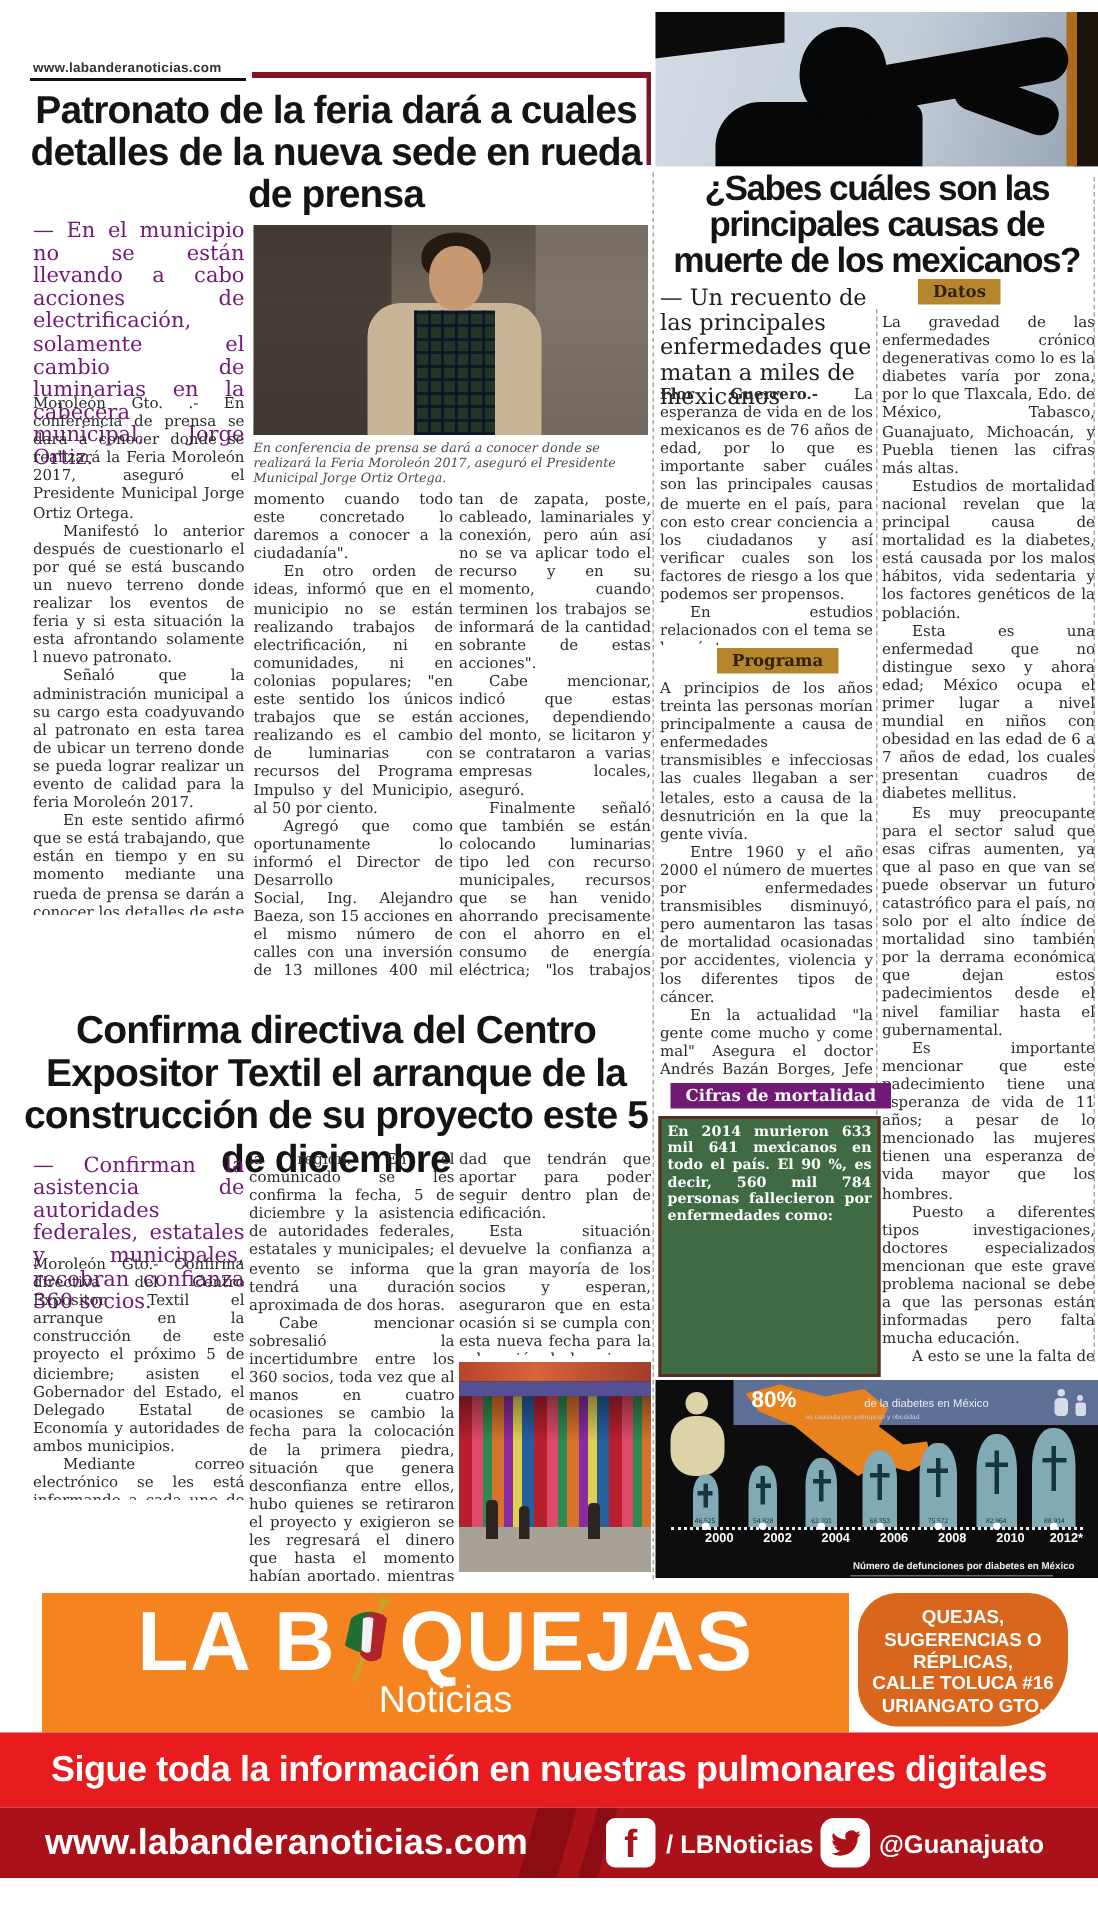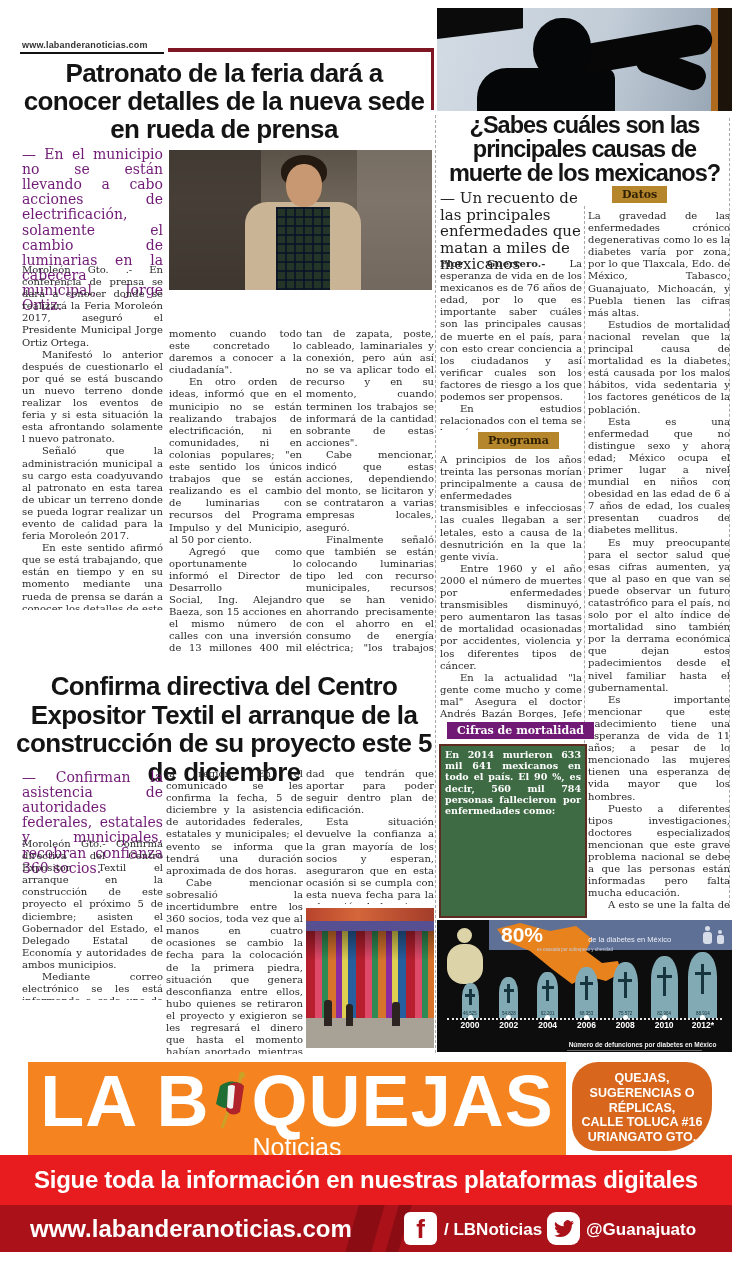--- a/index.html
+++ b/index.html
@@ -67,43 +67,43 @@
   .m-beam{left:0;top:13px;width:128px;height:10px;background:#564f92;}
   .m-clothes{left:0;top:23px;width:128px;height:87px;
     background-image:linear-gradient(180deg,rgba(0,0,0,.4),rgba(0,0,0,0) 35%),
       repeating-linear-gradient(90deg,#b81f2e 0 9px,#e04a6a 9px 16px,#2e8a52 16px 22px,#d8732c 22px 30px,#8a2ca0 30px 36px,#e0d052 36px 42px,#275e9e 42px 50px);}
   .m-floor{left:0;top:110px;width:128px;height:30px;background:#a8a196;}
   .m-fig{background:#2b2420;border-radius:3px 3px 0 0;}
 
   
   .infographic{background:#0d0d0d;overflow:hidden;color:#fff;}
   .ig-band{left:52px;top:0;right:0;height:30px;background:#5f7097;position:absolute;}
-  .ig-pct{font-family:"Liberation Sans",sans-serif;font-weight:bold;font-size:21px;color:#fff;}
+  .ig-pct{font-family:"Liberation Sans",sans-serif;font-weight:bold;font-size:15px;color:#fff;}
   .ig-rest{font-family:"Liberation Sans",sans-serif;font-size:7.5px;color:#e9edf5;padding-left:40px;}
   .ig-sub{font-family:"Liberation Sans",sans-serif;font-size:4.5px;color:#c4cde0;}
   .ig-person-head{background:#ddd3a8;border-radius:50%;}
   .ig-person-body{background:#ddd3a8;border-radius:16px;}
   .ig-fam{background:#d6dce8;}
   .tomb-row{left:14px;right:10px;bottom:34px;height:74px;display:flex;align-items:flex-end;justify-content:space-between;position:absolute;}
   .tomb-slot{display:flex;flex-direction:column;align-items:center;justify-content:flex-end;width:38px;}
   .tomb{position:relative;background:#82aab4;border-radius:45% 45% 0 0 / 38% 38% 0 0;}
   .cross-v{position:absolute;left:50%;top:18%;width:3px;height:46%;margin-left:-1.5px;background:#16353f;}
   .cross-h{position:absolute;left:22%;top:30%;width:56%;height:3px;background:#16353f;}
   .tomb-val{position:absolute;bottom:2px;left:0;width:100%;text-align:center;font-size:4.5px;color:#12303a;font-family:"Liberation Sans",sans-serif;}
   .dotline{left:10px;right:10px;bottom:32px;border-top:2px dotted #e8e8e8;position:absolute;}
   .year-row{left:14px;right:10px;bottom:12px;height:20px;display:flex;justify-content:space-between;position:absolute;}
-  .year-slot{width:38px;text-align:center;font-family:"Liberation Sans",sans-serif;font-weight:bold;font-size:8.5px;color:#fff;position:relative;}
+  .year-slot{width:38px;text-align:right;font-family:"Liberation Sans",sans-serif;font-weight:bold;font-size:8.5px;color:#fff;position:relative;}
   .year-dot{position:absolute;left:50%;top:-5px;width:5px;height:5px;margin-left:-2.5px;border-radius:50%;background:#fff;}
   .ig-caption{left:120px;right:4px;bottom:4px;text-align:center;font-family:"Liberation Sans",sans-serif;font-size:6.5px;font-weight:bold;color:#efefef;position:absolute;}
   .ig-footnote{left:130px;right:30px;bottom:1px;height:1px;background:#6a6a6a;position:absolute;}
   .ig-map{position:absolute;left:55px;top:1px;}
 
   
   .logo-box{background:#f5831f;text-align:center;overflow:hidden;}
-  .logo-line{font-family:"Liberation Sans",sans-serif;font-weight:700;color:#fff;font-size:72px;line-height:1;
+  .logo-line{font-family:"Liberation Sans",sans-serif;font-weight:700;color:#fff;font-size:56px;line-height:1;
              letter-spacing:1px;display:flex;align-items:center;justify-content:center;margin-top:3px;}
   .logo-sub{font-family:"Liberation Sans",sans-serif;color:#fff;font-size:25px;margin-top:-4px;}
   .quejas{background:#d8671d;border-radius:26px 26px 46px 26px;color:#fff;text-align:center;
           font-family:"Liberation Sans",sans-serif;font-weight:bold;font-size:12.5px;line-height:1.18;padding-top:9px;}
   .band1{background:#e81c1f;display:flex;align-items:center;justify-content:center;}
   .band1 span{font-family:"Liberation Sans",sans-serif;font-weight:bold;color:#fff;font-size:24px;letter-spacing:-.3px;}
   .band2{background:#aa1118;overflow:hidden;}
   .streak{background:rgba(0,0,0,.18);transform:skewX(-16deg);}
   .site-text{font-family:"Liberation Sans",sans-serif;font-weight:bold;color:#fff;font-size:24px;}
   .soc-label{font-family:"Liberation Sans",sans-serif;font-weight:bold;color:#fff;font-size:17px;}
@@ -117,36 +117,37 @@
 
   <div class="abs url-top" style="left:22px;top:40px;">www.labanderanoticias.com</div>
   <div class="abs url-underline" style="left:20px;top:52px;width:144px;height:2px;"></div>
   <div class="abs red-rule" style="left:168px;top:48px;width:266px;height:4px;"></div>
   <div class="abs red-vert" style="left:431px;top:48px;width:3px;height:62px;"></div>
 
   <div class="abs divider" style="left:435px;top:115px;height:938px;"></div>
   <div class="abs divider" style="left:584px;top:206px;height:702px;"></div>
   <div class="abs divider" style="left:729px;top:118px;height:790px;"></div>
 
-  <div class="abs headline h1a" style="left:14px;top:60px;width:420px;">Patronato de la feria dará a conocer detalles de la nueva sede en rueda de prensa</div>
+  <div class="abs headline h1a" style="left:14px;top:60px;width:420px;">Patronato de la feria dará a cuales detalles de la nueva sede en rueda de prensa</div>
   <div class="abs lead" style="left:22px;top:147px;width:141px;">— En el municipio no se están llevando a cabo acciones de electrificación, solamente el cambio de luminarias en la cabecera municipal, Jorge Ortiz.</div>
   <div class="abs body-col" style="left:22px;top:264px;width:141px;height:346px;">Moroleón Gto. .- En conferencia de prensa se dará a conocer donde se realizará la Feria Moroleón 2017, aseguró el Presidente Municipal Jorge Ortiz Ortega.
   Manifestó lo anterior después de cuestionarlo el por qué se está buscando un nuevo terreno donde realizar los eventos de feria y si esta situación la esta afrontando solamente l nuevo patronato.
   Señaló que la administración municipal a su cargo esta coadyuvando al patronato en esta tarea de ubicar un terreno donde se pueda lograr realizar un evento de calidad para la feria Moroleón 2017.
   En este sentido afirmó que se está trabajando, que están en tiempo y en su momento mediante una rueda de prensa se darán a conocer los detalles de este asunto, así como seguramente también el programa de Feria Moroleón 2017.
   "No queremos especular con un tema que no tenemos certeza aún, pero en su</div>
 
   <div class="abs photo1" style="left:169px;top:150px;width:263px;height:140px;">
     <div class="abs p1-left"></div>
     <div class="abs p1-right"></div>
     <div class="abs p1-jacket"></div>
     <div class="abs p1-shirt"></div>
     <div class="abs p1-hair"></div>
     <div class="abs p1-face"></div>
   </div>
+  <div class="abs caption" style="left:169px;top:294px;width:263px;">En conferencia de prensa se dará a conocer donde se realizará la Feria Moroleón 2017, aseguró el Presidente Municipal Jorge Ortiz Ortega.</div>
 
   <div class="abs body-col" style="left:169px;top:328px;width:133px;height:326px;">momento cuando todo este concretado lo daremos a conocer a la ciudadanía".
   En otro orden de ideas, informó que en el municipio no se están realizando trabajos de electrificación, ni en comunidades, ni en colonias populares; "en este sentido los únicos trabajos que se están realizando es el cambio de luminarias con recursos del Programa Impulso y del Municipio, al 50 por ciento.
   Agregó que como oportunamente lo informó el Director de Desarrollo
 Social, Ing. Alejandro Baeza, son 15 acciones en el mismo número de calles con una inversión de 13 millones 400 mil pesos aproximadamente.
   "Aquí los trabajos cons-</div>
   <div class="abs body-col" style="left:306px;top:328px;width:128px;height:326px;">tan de zapata, poste, cableado, laminariales y conexión, pero aún así no se va aplicar todo el recurso y en su momento, cuando terminen los trabajos se informará de la cantidad sobrante de estas acciones".
   Cabe mencionar, indicó que estas acciones, dependiendo del monto, se licitaron y se contrataron a varias empresas locales, aseguró.
   Finalmente señaló que también se están colocando luminarias tipo led con recurso municipales, recursos que se han venido ahorrando precisamente con el ahorro en el consumo de energía eléctrica; "los trabajos se están realizando con personal propio del Departamento de Alumbrado público", concluyó.</div>
 
@@ -303,21 +304,21 @@
 
   <div class="abs quejas" style="left:572px;top:1062px;width:140px;height:80px;">
     <div>QUEJAS,</div>
     <div>SUGERENCIAS O</div>
     <div>RÉPLICAS,</div>
     <div>CALLE TOLUCA #16</div>
     <div>URIANGATO GTO.</div>
   </div>
 
   <div class="abs band1" style="left:0;top:1155px;width:732px;height:50px;">
-    <span>Sigue toda la información en nuestras plataformas digitales</span>
+    <span>Sigue toda la información en nuestras pulmonares digitales</span>
   </div>
 
   <div class="abs band2" style="left:0;top:1205px;width:732px;height:47px;">
     <div class="abs streak" style="left:352px;top:0;width:26px;height:47px;"></div>
     <div class="abs streak" style="left:392px;top:0;width:13px;height:47px;"></div>
     <div class="abs site-text" style="left:30px;top:10px;">www.labanderanoticias.com</div>
     <div class="abs soc-icon" style="left:404px;top:7px;">
         <span class="fb-f">f</span>
       </div>
     <div class="abs soc-label" style="left:444px;top:15px;">/ LBNoticias</div>

